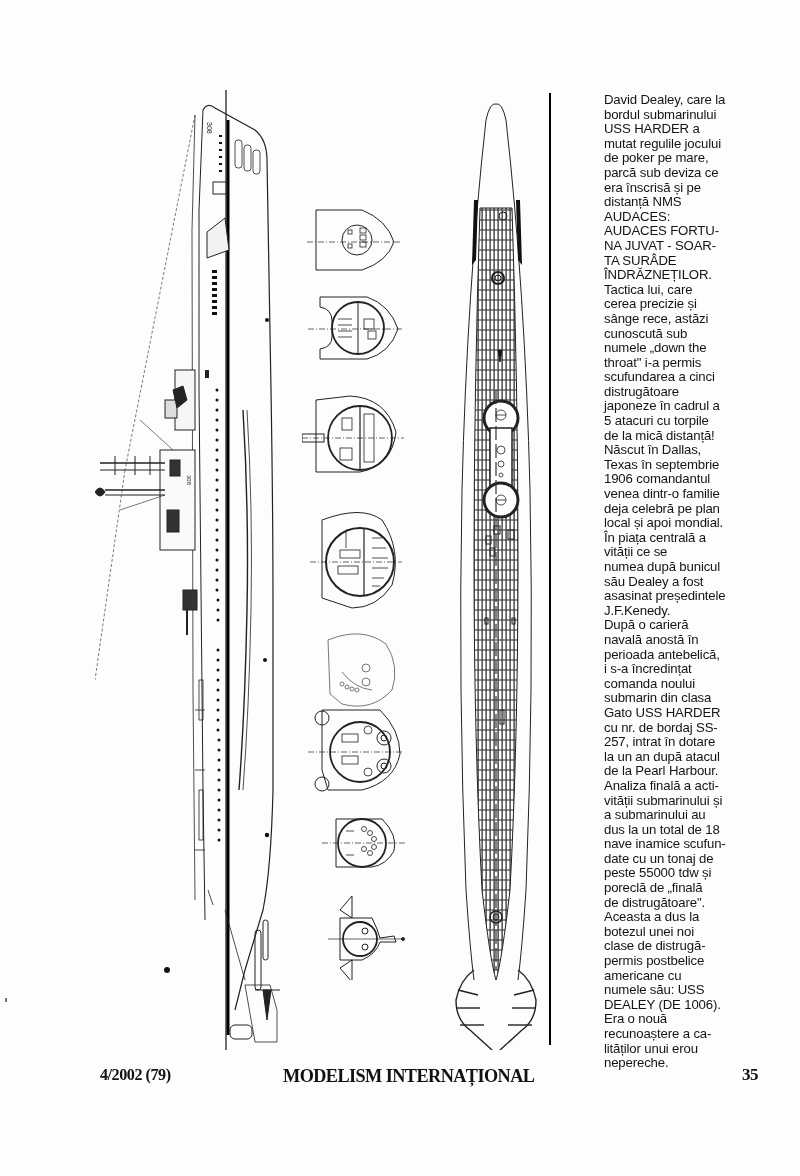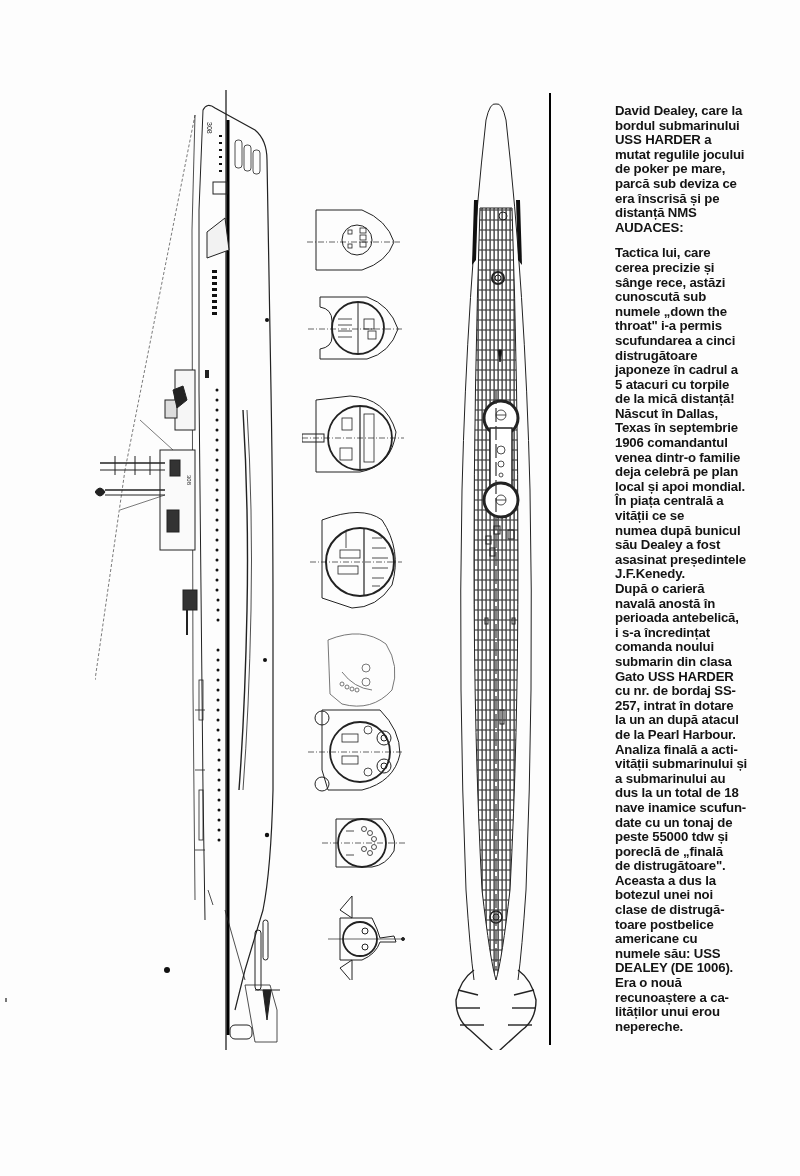--- a/index.html
+++ b/index.html
@@ -1,21 +1,21 @@
 <!DOCTYPE html>
 <html><head>
 <meta charset="utf-8">
 <style>
   html, body { margin: 0; padding: 0; background: #ffffff; }
   body { width: 800px; height: 1176px; position: relative; overflow: hidden; font-family: "Liberation Sans", sans-serif; color: #111; }
   .page { position: absolute; left: 0; top: 0; width: 800px; height: 1176px; background: #fdfdfd; }
   .drawing { position: absolute; }
   .drawing svg { display: block; }
   .text-col { position: absolute; left: 604px; top: 93px; width: 182px; font-size: 13.2px; line-height: 14.6px; letter-spacing: -0.15px; color: #141414; }
-  .text-col p { margin: 11px; font-weight: bold; }
+  .text-col p { margin: 0; }
   .text-col .intro { text-align: left; }
   .text-col .motto { text-align: left; text-transform: uppercase; }
   .text-col .body { text-align: left; }
   .text-col .line { display: block; white-space: nowrap; }
   .footer { position: absolute; top: 1065px; left: 0; width: 800px; height: 22px; font-family: "Liberation Serif", serif; font-weight: bold; color: #111; }
   .footer .issue { position: absolute; left: 100px; top: 0; font-size: 17px; letter-spacing: -0.5px; transform: scaleX(0.95); transform-origin: left; }
   .footer .mag { position: absolute; left: 283px; top: 0; font-size: 19px; letter-spacing: -0.6px; transform: scaleX(0.96); transform-origin: left; }
   .footer .pg { position: absolute; left: 742px; top: 0; font-size: 17px; letter-spacing: -0.5px; }
 </style>
 </head>
@@ -356,20 +356,26 @@
     <p class="intro">
       <span class="line">David Dealey, care la</span>
       <span class="line">bordul submarinului</span>
       <span class="line">USS HARDER a</span>
       <span class="line">mutat regulile jocului</span>
       <span class="line">de poker pe mare,</span>
       <span class="line">parcă sub deviza ce</span>
       <span class="line">era înscrisă și pe</span>
       <span class="line">distanță NMS</span>
       <span class="line">AUDACES:</span>
+    </p>
+    <p class="motto">
+      <span class="line">AUDACES FORTU-</span>
+      <span class="line">NA JUVAT - SOAR-</span>
+      <span class="line">TA SURÂDE</span>
+      <span class="line">ÎNDRĂZNEȚILOR.</span>
     </p>
     <p class="body">
       <span class="line">Tactica lui, care</span>
       <span class="line">cerea precizie și</span>
       <span class="line">sânge rece, astăzi</span>
       <span class="line">cunoscută sub</span>
       <span class="line">numele „down the</span>
       <span class="line">throat" i-a permis</span>
       <span class="line">scufundarea a cinci</span>
       <span class="line">distrugătoare</span>
@@ -404,25 +410,30 @@
       <span class="line">a submarinului au</span>
       <span class="line">dus la un total de 18</span>
       <span class="line">nave inamice scufun-</span>
       <span class="line">date cu un tonaj de</span>
       <span class="line">peste 55000 tdw și</span>
       <span class="line">poreclă de „finală</span>
       <span class="line">de distrugătoare".</span>
       <span class="line">Aceasta a dus la</span>
       <span class="line">botezul unei noi</span>
       <span class="line">clase de distrugă-</span>
-      <span class="line">toare postbelice</span>
+      <span class="line">permis postbelice</span>
       <span class="line">americane cu</span>
       <span class="line">numele său: USS</span>
       <span class="line">DEALEY (DE 1006).</span>
       <span class="line">Era o nouă</span>
       <span class="line">recunoaștere a ca-</span>
       <span class="line">lităților unui erou</span>
       <span class="line">nepereche.</span>
     </p>
   </div>
 
+  <div class="footer">
+    <span class="issue">4/2002 (79)</span>
+    <span class="mag">MODELISM INTERNAȚIONAL</span>
+    <span class="pg">35</span>
+  </div>
 
 </div>
 
 </body></html>

